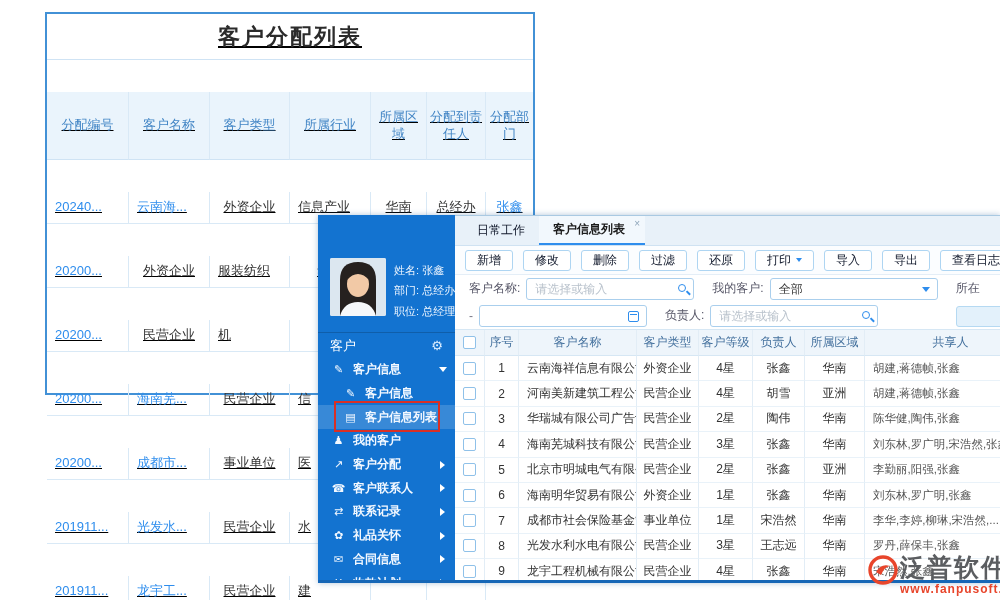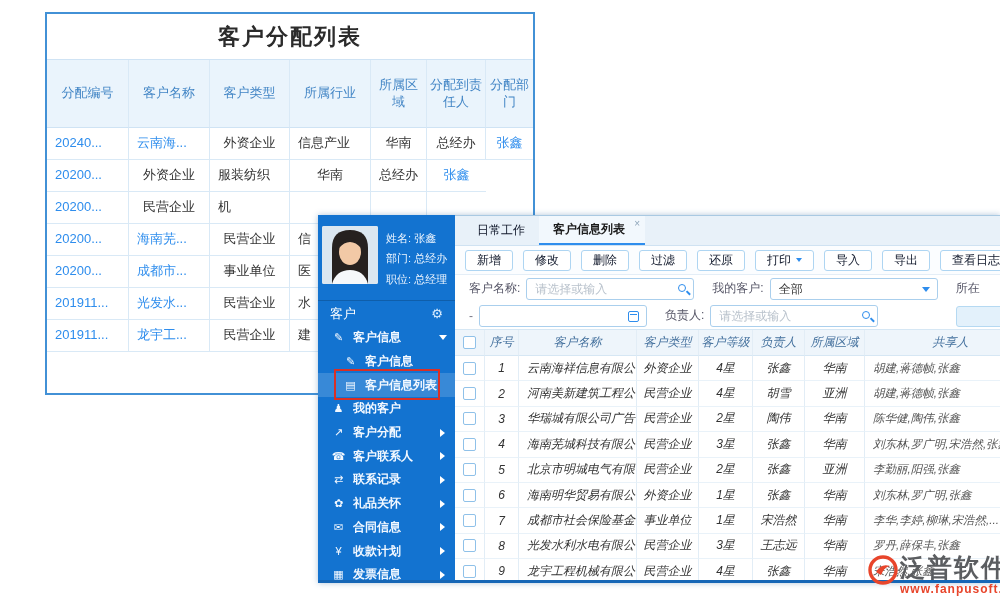--- a/index.html
+++ b/index.html
@@ -1,44 +1,44 @@
 <!DOCTYPE html>
 <html><head>
 <meta charset="utf-8">
 <style>
   * { margin:0; padding:0; box-sizing:border-box; font-family:"Liberation Sans","DejaVu Sans",sans-serif; }
   html,body { width:1000px; height:600px; }
   body { position:relative; overflow:hidden; background:#fff; }
 
   
   .alloc { position:absolute; left:45px; top:12px; width:490px; height:383px;
-           border:2px solid #4291d6; background:#fff; z-index:1; }
+           border:2px solid #4291d6; background:#fff; z-index:1;text-decoration:underline; }
   .alloc-title { height:46px; display:flex; align-items:center; justify-content:center;
            font-size:22px; font-weight:bold; color:#2b2b2b; letter-spacing:2px;
            border-bottom:1px solid #cfe3f4; }
-  .agrid { display:grid; grid-template-columns:82px 81px 80px 81px 56px 59px 47px; }
+  .agrid { display:grid; grid-template-columns:82px 81px 80px 81px 56px 59px 47px;margin-top:32px; }
   .ahead { height:68px; background:#eaf4fc; }
   .ahead .ac { color:#4285c5; font-size:13px; border-bottom:1px solid #cfe3f4; }
   .arow { height:32px; }
   .ac { display:flex; align-items:center; justify-content:center; text-align:center;
         font-size:13px; color:#333; border-right:1px solid #d9e9f6; border-bottom:1px solid #d9e9f6;
         overflow:hidden; white-space:nowrap; padding:0 3px; line-height:1.25; }
   .ahead .ac { white-space:normal; }
   .ac:last-child { border-right:none; }
   .ac.l { justify-content:flex-start; padding-left:8px; }
   .link { color:#2e8ded; cursor:pointer; }
 
   
   .app { position:absolute; left:318px; top:215px; width:682px; height:368px; z-index:2;
          display:flex; background:#fff; border-bottom:3px solid #1566b6;
          box-shadow:0 0 6px rgba(30,90,150,.35); }
 
   
   .sidebar { width:137px; background:#1373d0; color:#fff; flex:none; overflow:hidden; position:relative; }
-  .profile { display:flex; padding:11px 8px 8px 4px; height:85px; }
+  .profile { display:flex; padding:11px 8px 8px 12px; height:85px;margin-top:32px; }
   .avatar { width:56px; height:58px; flex:none; border-radius:2px; overflow:hidden; background:#dfe9f1; }
   .pinfo { margin-left:8px; font-size:11px; color:#eef6ff; display:flex; flex-direction:column; justify-content:space-around; padding:2px 0; white-space:nowrap; }
   .sec-head { height:26px; display:flex; align-items:center; padding:10px 12px;
               font-size:13px; font-weight:normal; border-top:1px solid rgba(0,0,0,.18); }
   .gear { margin-left:auto; font-size:13px; color:#dceeff; cursor:pointer; }
   .menu-item { height:23.7px; display:flex; align-items:center; font-size:12px; padding-left:13px;
                position:relative; cursor:pointer; color:#f2f8ff; }
   .menu-item.lvl2 { padding-left:25px; }
   .menu-item.active { background:rgba(255,255,255,.16); }
   .mi-icon { width:15px; margin-right:7px; font-size:11px; text-align:center; flex:none; }
@@ -71,21 +71,21 @@
   .search-ic { position:absolute; right:7px; top:5px; width:8px; height:8px; border:1.5px solid #2e8ded; border-radius:50%; }
   .search-ic::after { content:""; position:absolute; left:7px; top:7px; width:5px; height:1.5px; background:#2e8ded; transform:rotate(45deg); }
   .cal-ic { position:absolute; right:7px; top:5px; width:11px; height:11px; border:1.3px solid #2e8ded; border-radius:2px; }
   .cal-ic::before { content:""; position:absolute; left:1px; right:1px; top:2px; height:1.3px; background:#2e8ded; }
   .sel-caret { position:absolute; right:7px; top:8px; width:0; height:0; border-top:5px solid #2e8ded; border-left:4px solid transparent; border-right:4px solid transparent; }
   .dash { margin-right:6px; color:#778; }
   .partial-btn { position:absolute; right:-18px; top:31px; width:62px; height:21px; background:#e3f1fb; border:1px solid #b5d9f2; border-radius:3px; }
 
   
   .dgrid { flex:1; overflow:hidden; border-top:1px solid #d6e7f4; }
-  .mrow { display:grid; grid-template-columns:30px 34px 118px 62px 54px 52px 60px 172px; height:25.4px;font-style:italic; }
+  .mrow { display:grid; grid-template-columns:30px 34px 118px 62px 54px 52px 60px 172px; height:25.4px; }
   .mhead { height:26px; background:#eef5fb; }
   .mc { display:flex; align-items:center; justify-content:center; font-size:12px; color:#333;
         border-right:1px solid #e2edf6; border-bottom:1px solid #e9f2f9; overflow:hidden; white-space:nowrap; padding:0 4px; }
   .mhead .mc { color:#43709d; border-bottom:1px solid #d6e7f4; }
   .mc.l { justify-content:flex-start; padding-left:8px; }
   .cb { width:13px; height:13px; border:1px solid #8fc1e9; border-radius:2px; background:#fff; cursor:pointer; }
   .shared { color:#555; font-size:11.5px; }
 
   
   .wm { position:absolute; left:868px; top:552px; z-index:6; display:flex; align-items:flex-start; }

